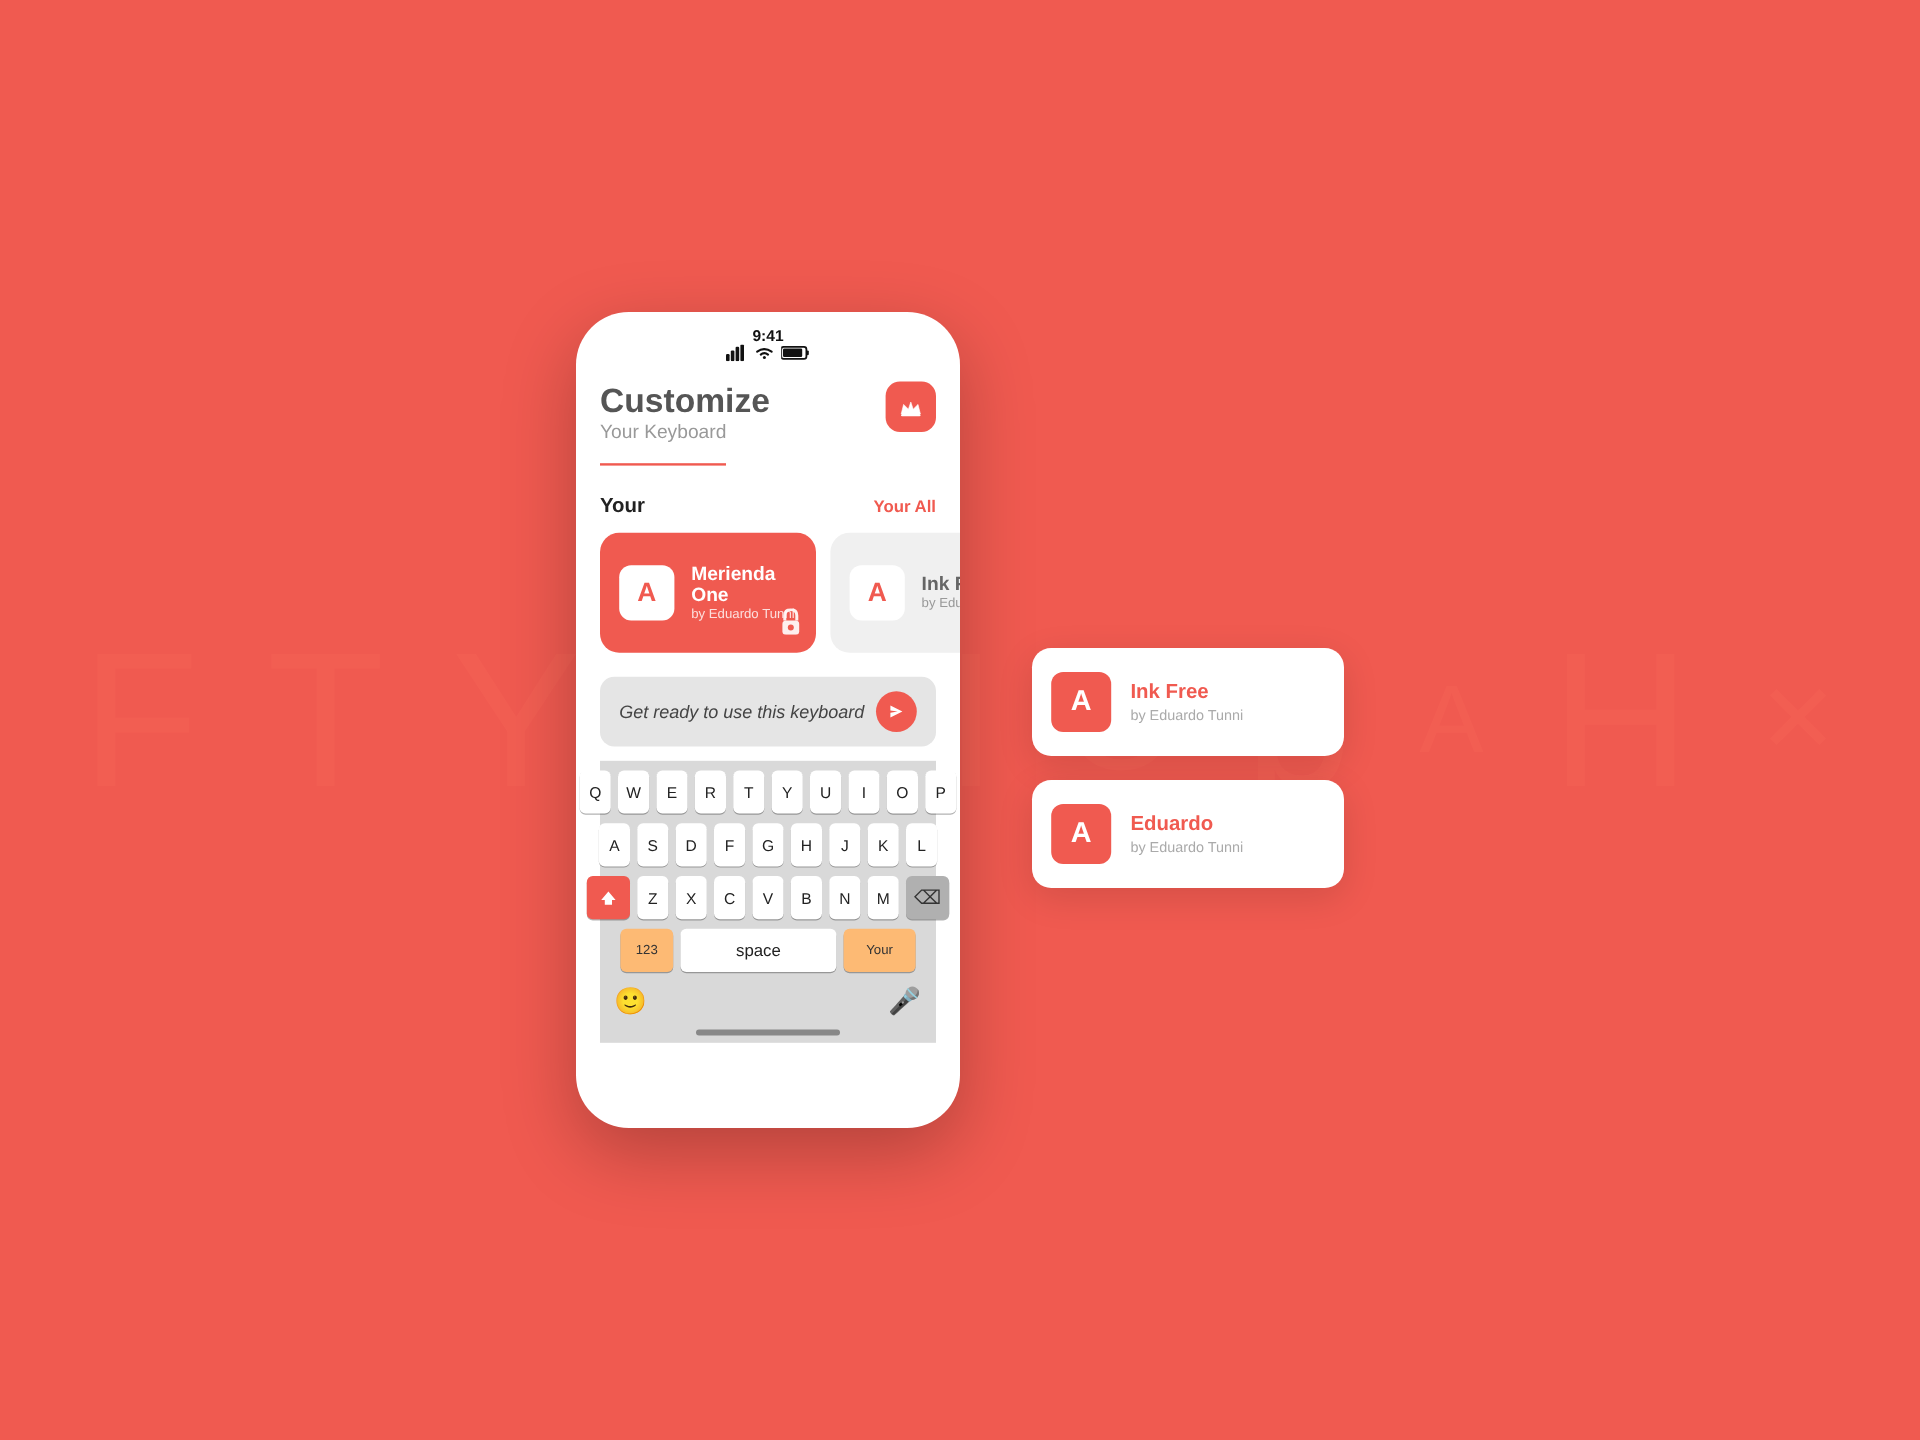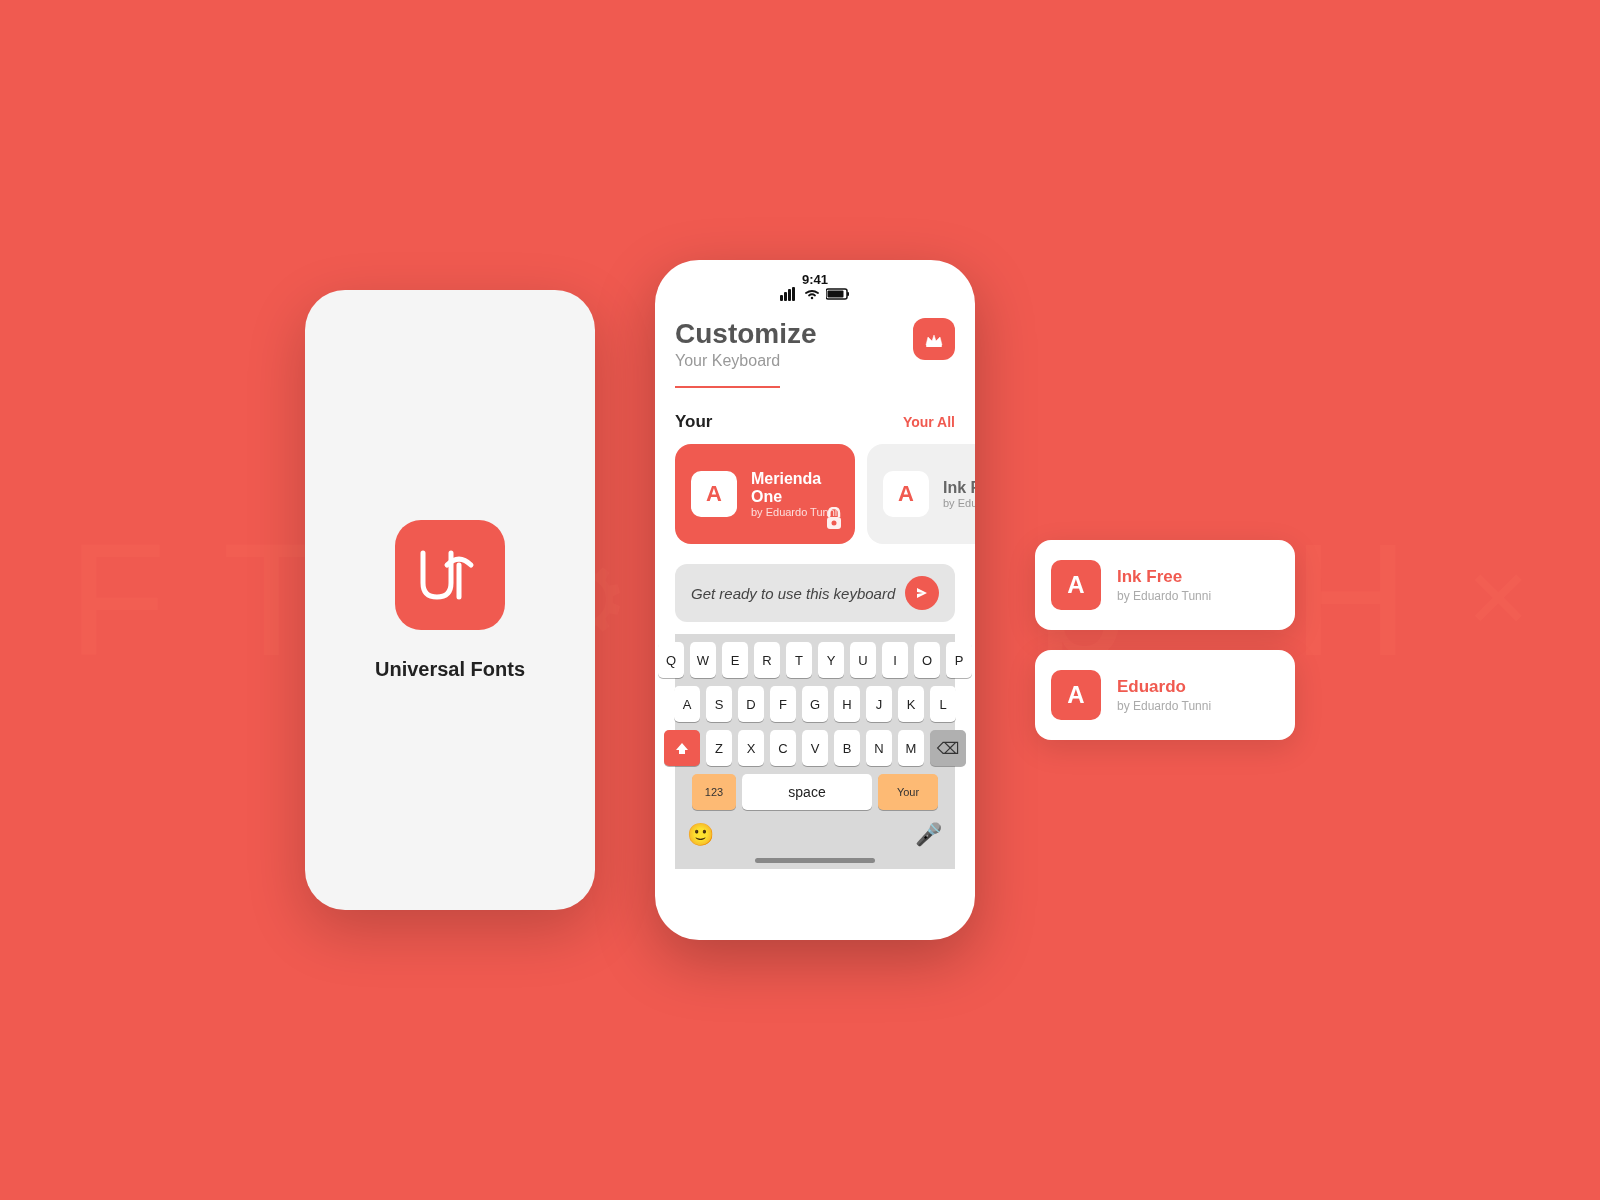--- a/index.html
+++ b/index.html
@@ -397,31 +397,20 @@
   <span class="bg-letter">I</span>
   <span class="bg-letter" style="font-size:120px;">O</span>
   <span class="bg-letter">p</span>
   <span class="bg-letter" style="font-size:80px;">A</span>
   <span class="bg-letter">H</span>
   <span class="bg-letter" style="font-size:80px;">✕</span>
 </div>
 
 <div class="main-content">
 
-  <div class="splash-phone">
-    <div class="app-icon">
-      <svg width="70" height="60" viewBox="0 0 70 60">
-
-        <path d="M8 8 L8 38 Q8 52 22 52 Q36 52 36 38 L36 8" stroke="white" stroke-width="5" fill="none" stroke-linecap="round"></path>
-
-        <path d="M32 20 Q44 8 56 20 M44 20 L44 52" stroke="white" stroke-width="5" fill="none" stroke-linecap="round"></path>
-      </svg>
-    </div>
-    <div class="app-name">Universal Fonts</div>
-  </div>
 
   <div class="main-phone">
 
     <div class="phone-status-bar">
       <span>9:41</span>
       <div class="status-right">
         <span>
           <svg width="18" height="14" viewBox="0 0 18 14">
             <rect x="0" y="8" width="3" height="6" fill="#111" rx="1"></rect>
             <rect x="4" y="5" width="3" height="9" fill="#111" rx="1"></rect>

